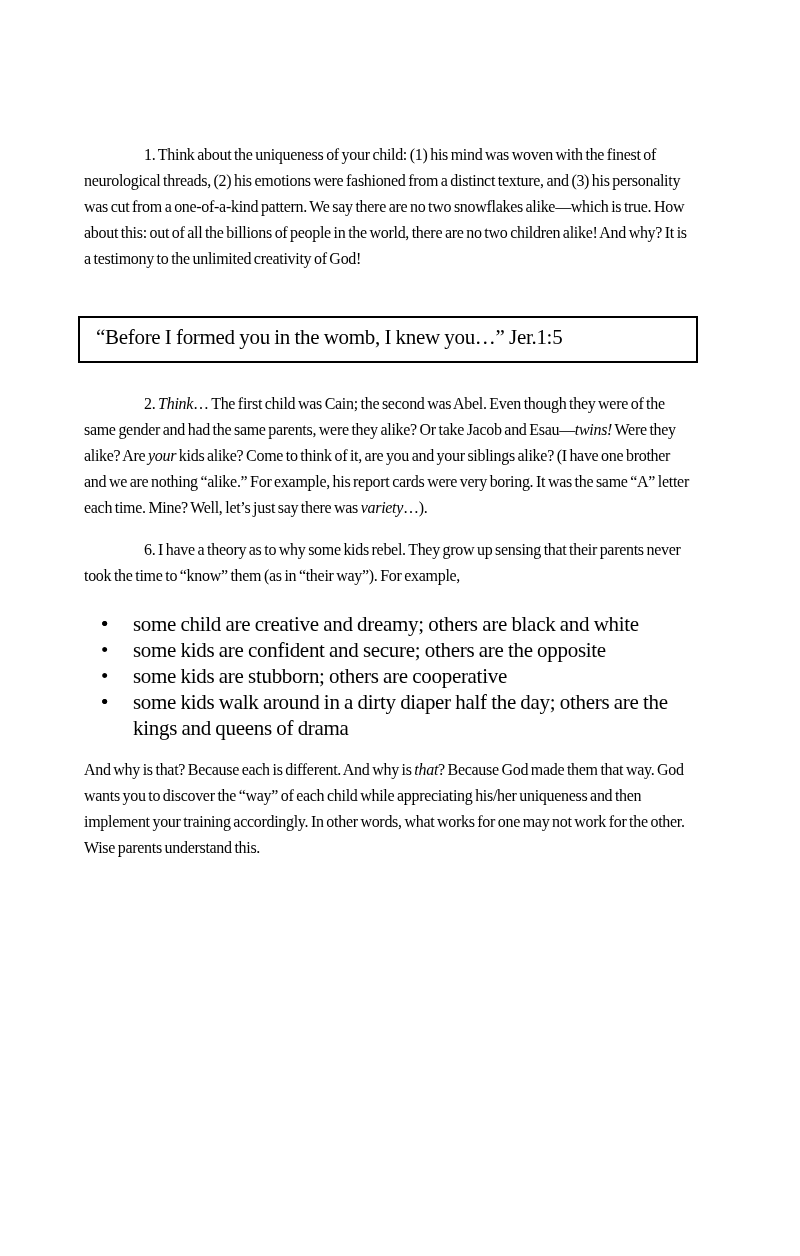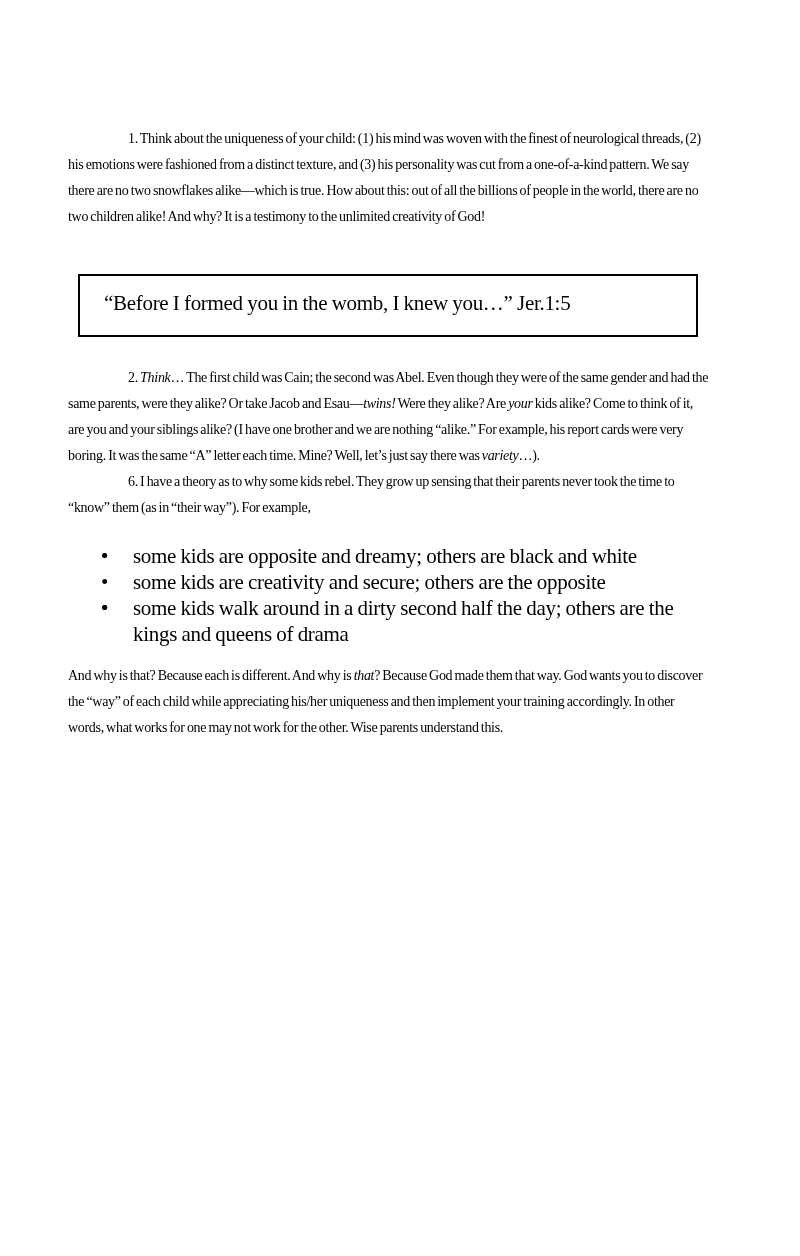--- a/index.html
+++ b/index.html
@@ -10,22 +10,22 @@
     background: #ffffff;
     color: #000000;
     font-family: "Liberation Serif", "DejaVu Serif", serif;
     box-sizing: border-box;
     overflow: hidden;
   }
   .content {
     padding: 126px 90px 0 68px;
   }
   .para {
-    margin: 0;
-    font-size: 14px;
+    margin: 16px;
+    font-size: 16px;
     line-height: 26px;
     letter-spacing: -0.3px;
     word-spacing: -1px;
   }
   .para em { font-style: italic; }
   .indent { text-indent: 60px; }
 
   .quote-box {
     box-sizing: border-box;
     width: 620px;
@@ -36,21 +36,21 @@
   .box-title {
     font-family: "Liberation Sans", "DejaVu Sans", sans-serif;
     font-weight: bold;
     font-size: 26px;
     line-height: 34px;
     letter-spacing: -0.5px;
     text-align: center;
     margin: 0;
   }
   .quote {
-    margin: 12px;
+    margin: 4px;
     font-size: 21px;
     line-height: 27px;
     letter-spacing: -0.3px;
     word-spacing: -0.5px;
   }
 
   .after-box { margin-top: 28px; }
 
   .bullets {
     list-style: none;
@@ -84,23 +84,23 @@
     <div class="quote-box">
       <p class="quote">“Before I formed you in the womb, I knew you…” Jer.1:5</p>
     </div>
 
     <p class="para indent after-box"><span>2. </span><em>Think</em><span>… The first child was Cain; the second was Abel. Even though they were of the same gender and had the same parents, were they alike? Or take Jacob and Esau—</span><em>twins!</em><span> Were they alike? Are </span><em>your</em><span> kids alike? Come to think of it, are you and your siblings alike? (I have one brother and we are nothing “alike.” For example, his report cards were very boring. It was the same “A” letter each time. Mine? Well, let’s just say there was </span><em>variety</em><span>…).</span></p>
 
     <p class="para indent"><span>6. I have a theory as to why some kids rebel. They grow up sensing that their parents never took the time to “know” them (as in “their way”). For example,</span></p>
 
     <ul class="bullets">
       <li><span class="bullet-marker">•</span></li>
-      <li><span class="bullet-marker">•</span><span>some kids are opposite and dreamy; others are black and white</span></li>
-      <li><span class="bullet-marker">•</span><span>some kids are creativity and secure; others are the opposite</span></li>
+      <li><span class="bullet-marker">•</span><span>some child are creative and dreamy; others are black and white</span></li>
+      <li><span class="bullet-marker">•</span><span>some kids are confident and secure; others are the opposite</span></li>
+      <li><span class="bullet-marker">•</span><span>some kids are stubborn; others are cooperative</span></li>
       <li><span class="bullet-marker">•</span></li>
-      <li><span class="bullet-marker">•</span></li>
-      <li><span class="bullet-marker">•</span><span>some kids walk around in a dirty second half the day; others are the kings and queens of drama</span></li>
+      <li><span class="bullet-marker">•</span><span>some kids walk around in a dirty diaper half the day; others are the kings and queens of drama</span></li>
     </ul>
 
     <p class="para closing"><span>And why is that? Because each is different. And why is </span><em>that</em><span>? Because God made them that way. God wants you to discover the “way” of each child while appreciating his/her uniqueness and then implement your training accordingly. In other words, what works for one may not work for the other. Wise parents understand this.</span></p>
 
   </div>
 </div>
 
 </body></html>

